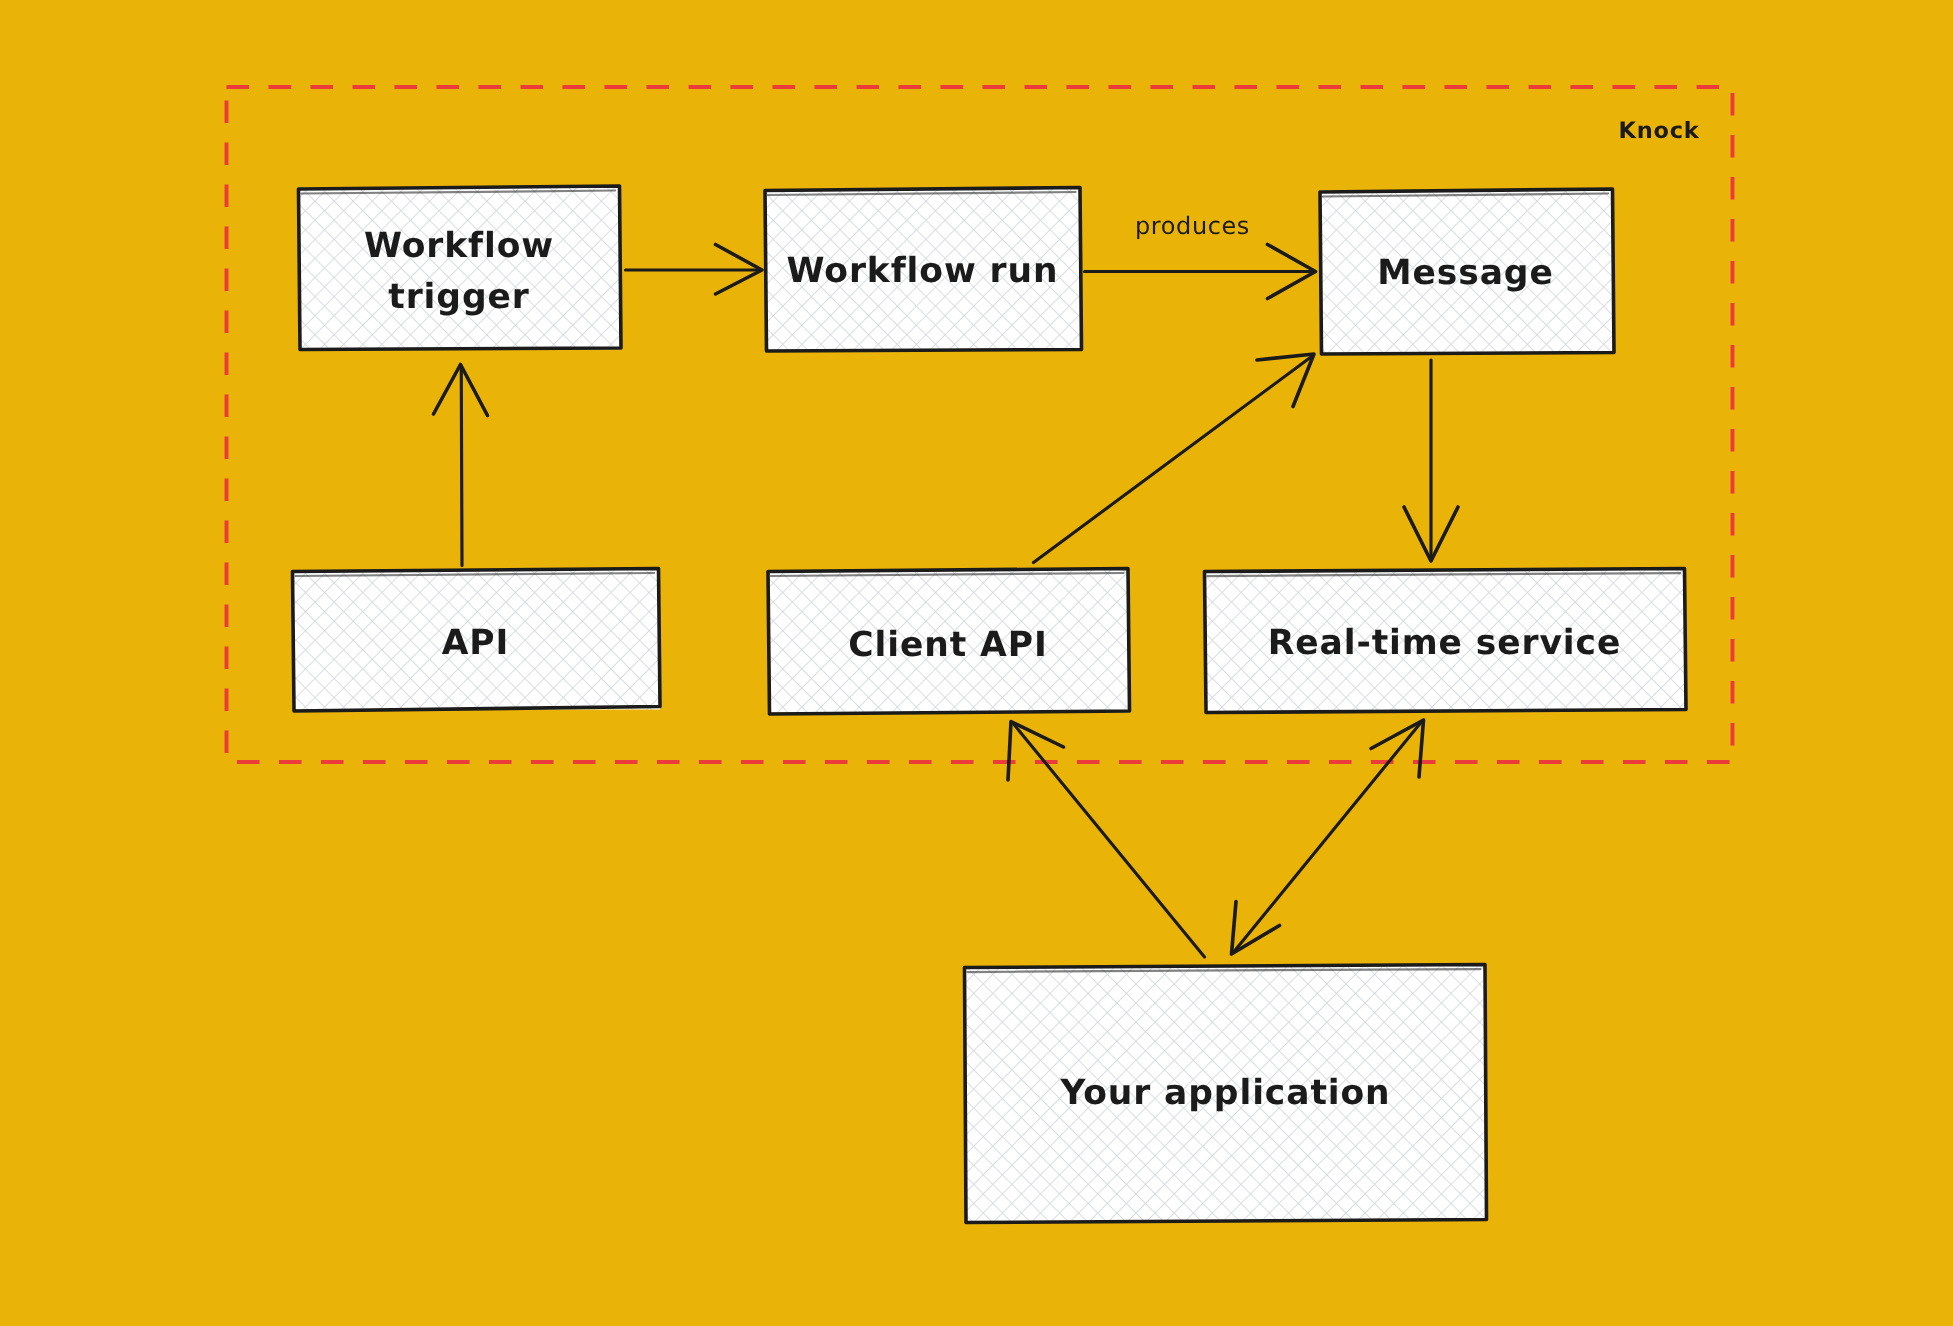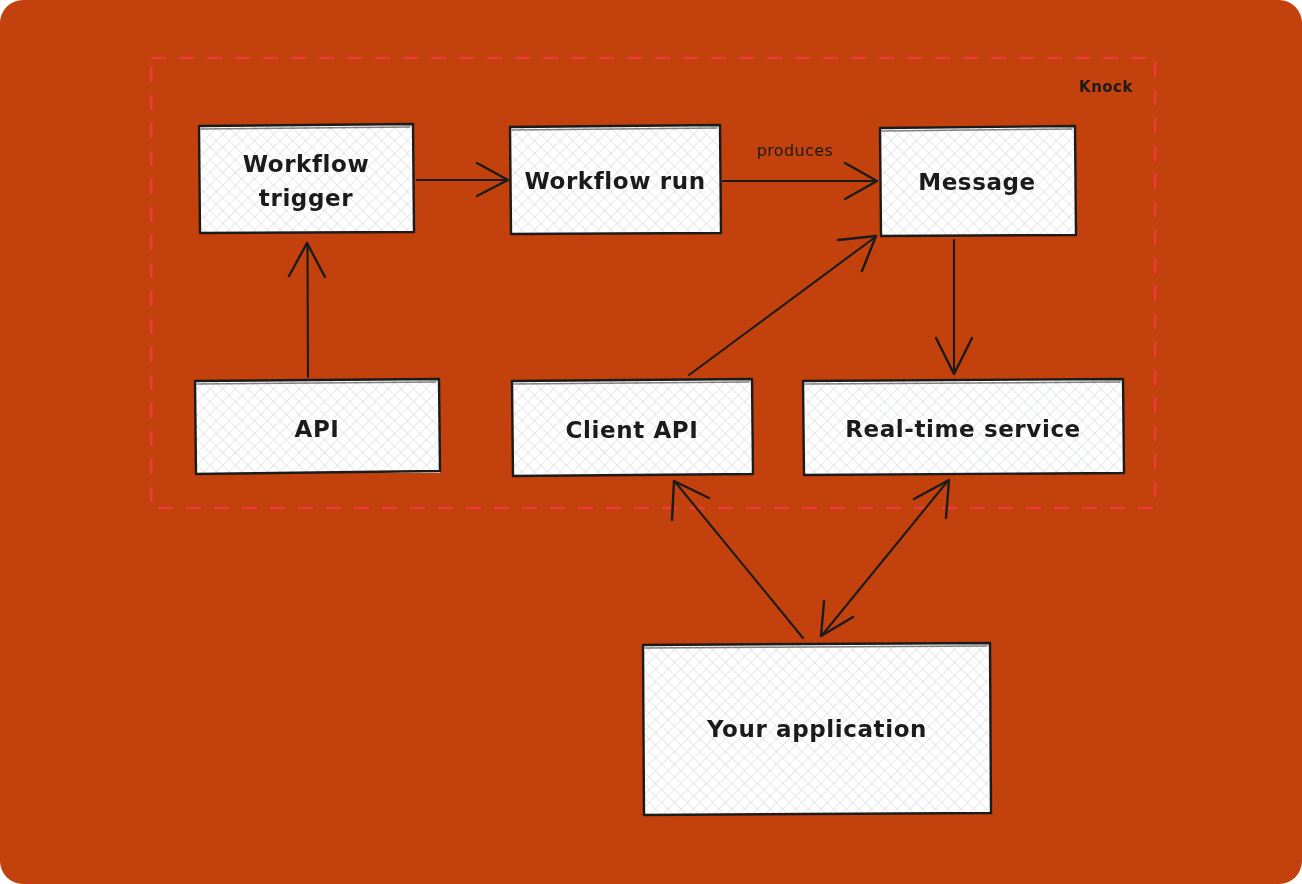--- a/index.html
+++ b/index.html
@@ -4,24 +4,23 @@
 <style>
   html, body {
     margin: 0;
     padding: 0;
     background: #ffffff;
   }
   #stage {
     position: relative;
     width: 1302px;
     height: 884px;
-    background: #c2410c;
+    background: #eab308;
     overflow: hidden;
     font-family: "DejaVu Sans", sans-serif;
-    border-radius: 23px;
   }
   svg.canvas {
     position: absolute;
     left: 0;
     top: 0;
     width: 1302px;
     height: 884px;
   }
   .node-label {
     font-family: "DejaVu Sans", sans-serif;

